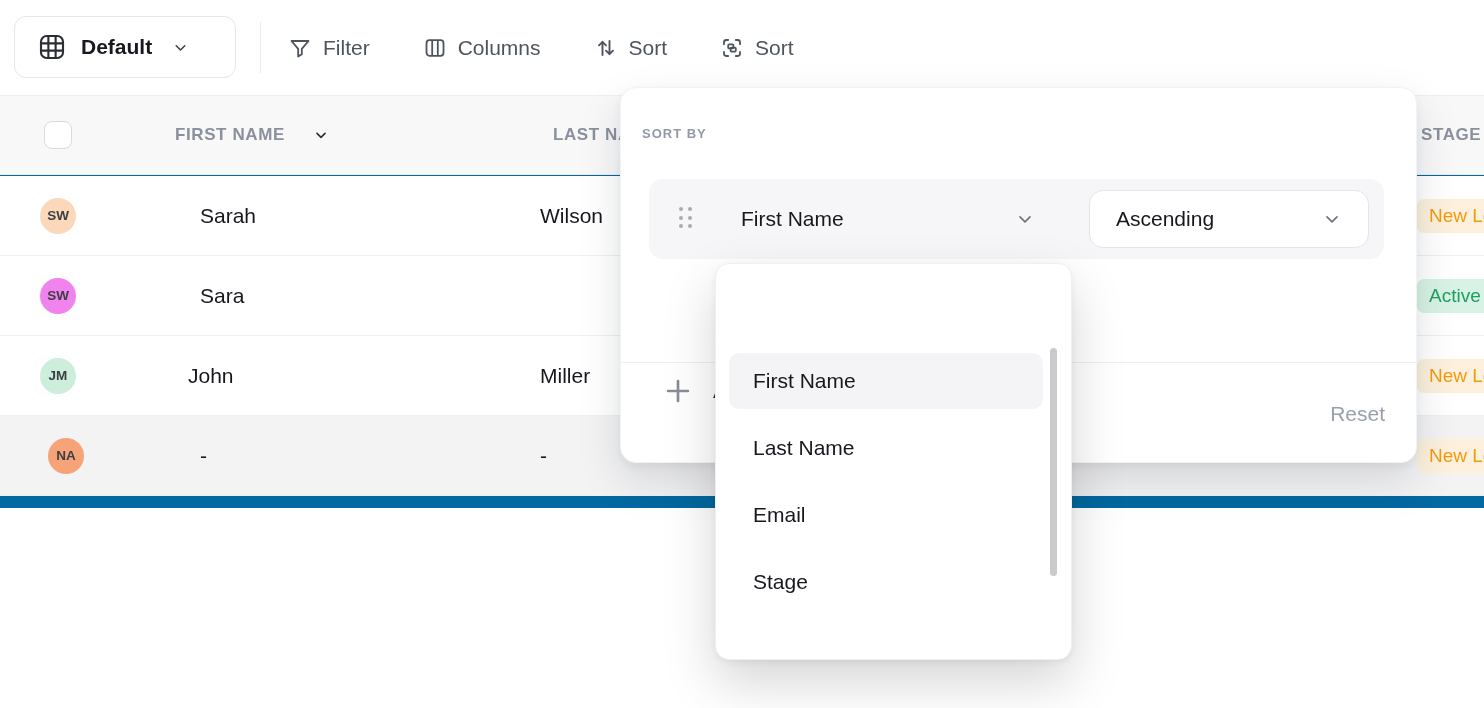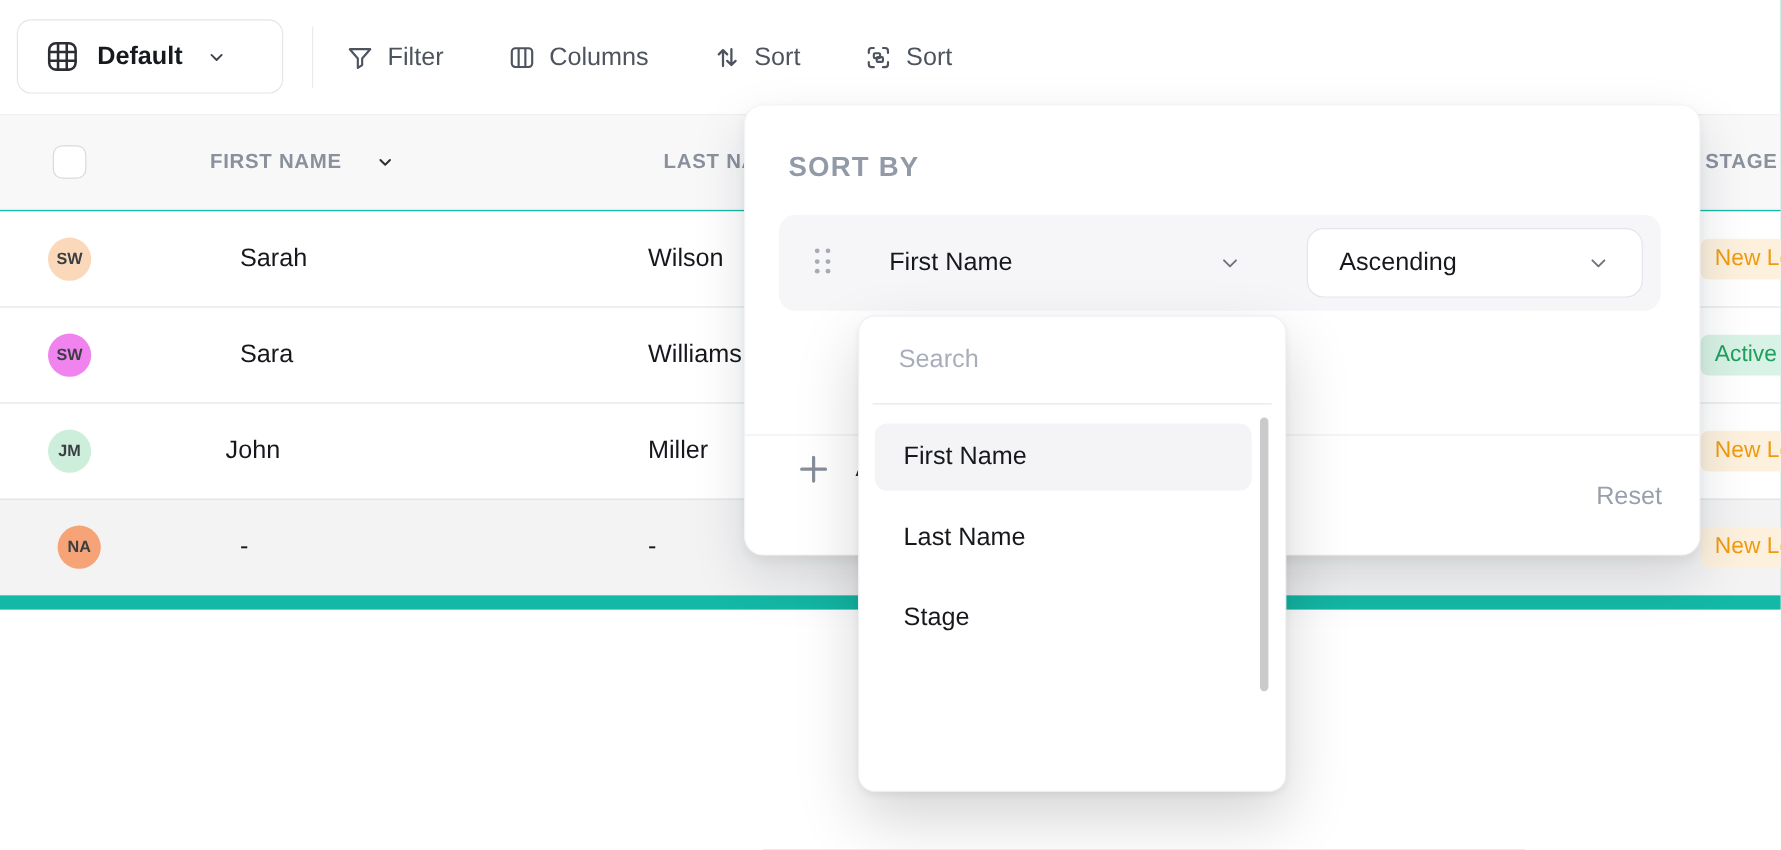--- a/index.html
+++ b/index.html
@@ -1,18 +1,18 @@
 <!DOCTYPE html>
 <html><head>
 <meta charset="utf-8">
 <style>
   * { margin:0; padding:0; box-sizing:border-box; }
   html,body { width:1484px; height:708px; overflow:hidden; background:#fff;
     font-family:"Liberation Sans","DejaVu Sans",sans-serif; }
-  .app { position:relative; width:1484px; height:508px; background:#14b8a6; }
+  .app { position:relative; width:1484px; height:508px; background:#0369a1; }
 
   
   .toolbar { position:absolute; left:0; top:0; width:100%; height:95px; background:#fff; }
   .view-btn { position:absolute; left:14px; top:16px; width:222px; height:62px;
     border:1px solid #e4e6ea; border-radius:12px; background:#fff;
     display:flex; align-items:center; padding-left:22px; gap:14px; cursor:pointer; }
   .view-btn .lbl { font-size:21px; font-weight:700; color:#16191d; }
   .tb-divider { position:absolute; left:260px; top:22px; width:1px; height:51px; background:#e9ebee; }
   .tb-group { position:absolute; left:288px; top:0; height:95px; display:flex; align-items:center; gap:53px; }
   .tb-btn { display:flex; align-items:center; gap:11px; color:#4d545e; cursor:pointer; }
@@ -31,21 +31,21 @@
   .cell { position:absolute; top:0; height:79px; display:flex; align-items:center;
     font-size:21px; color:#15171c; white-space:nowrap; }
   .avatar { width:36px; height:36px; border-radius:50%; display:flex; align-items:center;
     justify-content:center; font-size:13.5px; font-weight:700; color:#3b3e43; }
   .badge { padding:6px 12px; border-radius:7px; font-size:19px; white-space:nowrap; }
 
   
   .sort-panel { position:absolute; left:620px; top:87px; width:797px; height:376px; background:#fff;
     border:1px solid #f2f3f4; border-radius:16px; z-index:10;
     box-shadow:0 4px 10px rgba(0,0,0,.05), 0 18px 44px rgba(16,24,40,.13); }
-  .sp-title { position:absolute; left:36px; top:38px; font-size:23px; font-weight:700;
+  .sp-title { position:absolute; left:21px; top:38px; font-size:13px; font-weight:700;
     letter-spacing:1px; color:#939aa7; }
   .sp-rule { position:absolute; left:28px; top:91px; width:735px; height:80px;
     background:#f6f6f8; border-radius:14px; }
   .drag-handle { position:absolute; left:30px; top:28px; display:grid;
     grid-template-columns:repeat(2,4px); grid-gap:4.5px 5px; cursor:grab; }
   .drag-handle i { width:4px; height:4px; border-radius:50%; background:#a6abb4; }
   .sp-field { position:absolute; left:92px; top:0; height:80px; display:flex; align-items:center;
     font-size:21px; color:#16181d; cursor:pointer; }
   .sp-field-chevron { position:absolute; left:366px; top:30px; color:#6b727d; }
   .sp-direction { position:absolute; left:440px; top:11px; width:280px; height:58px; background:#fff;
@@ -170,21 +170,20 @@
     <div class="cell" style="left:1417px">
       <span class="badge" style="color: rgb(240, 155, 15); background: rgb(253, 241, 221);">New Lead</span>
     </div>
   </div>
 
   <div class="row">
     <div class="cell" style="left:40px">
       <span class="avatar" style="background: rgb(241, 131, 238);">SW</span>
     </div>
     <div class="cell" style="left:200px">Sara</div>
-    <div class="cell" style="left:540px">Williams</div>
     <div class="cell" style="left:1417px">
       <span class="badge" style="color: rgb(31, 160, 94); background: rgb(216, 243, 229);">Active</span>
     </div>
   </div>
 
   <div class="row">
     <div class="cell" style="left:40px">
       <span class="avatar" style="background: rgb(205, 238, 219);">JM</span>
     </div>
     <div class="cell" style="left:188px">John</div>
@@ -242,29 +241,26 @@
       </span>
       <span class="lbl">Add sort</span>
     </div>
     <div class="sp-divider"></div>
     <div class="sp-footer">
       <button class="reset-btn">Reset</button>
     </div>
   </div>
 
   <div class="dropdown">
-    <div class="dd-search">
-      <input type="text" placeholder="Search" style="">
-      <div class="dd-search-divider"></div>
-    </div>
     <div class="dd-list" id="dd-list">
   <div class="dd-item selected">First Name</div>
 
   <div class="dd-item">Last Name</div>
 
+  <div class="dd-item">Email</div>
 
 
   <div class="dd-item">Stage</div>
 </div>
     <div class="dd-scrollbar"></div>
   </div>
 
 </div>
 
 </body></html>

